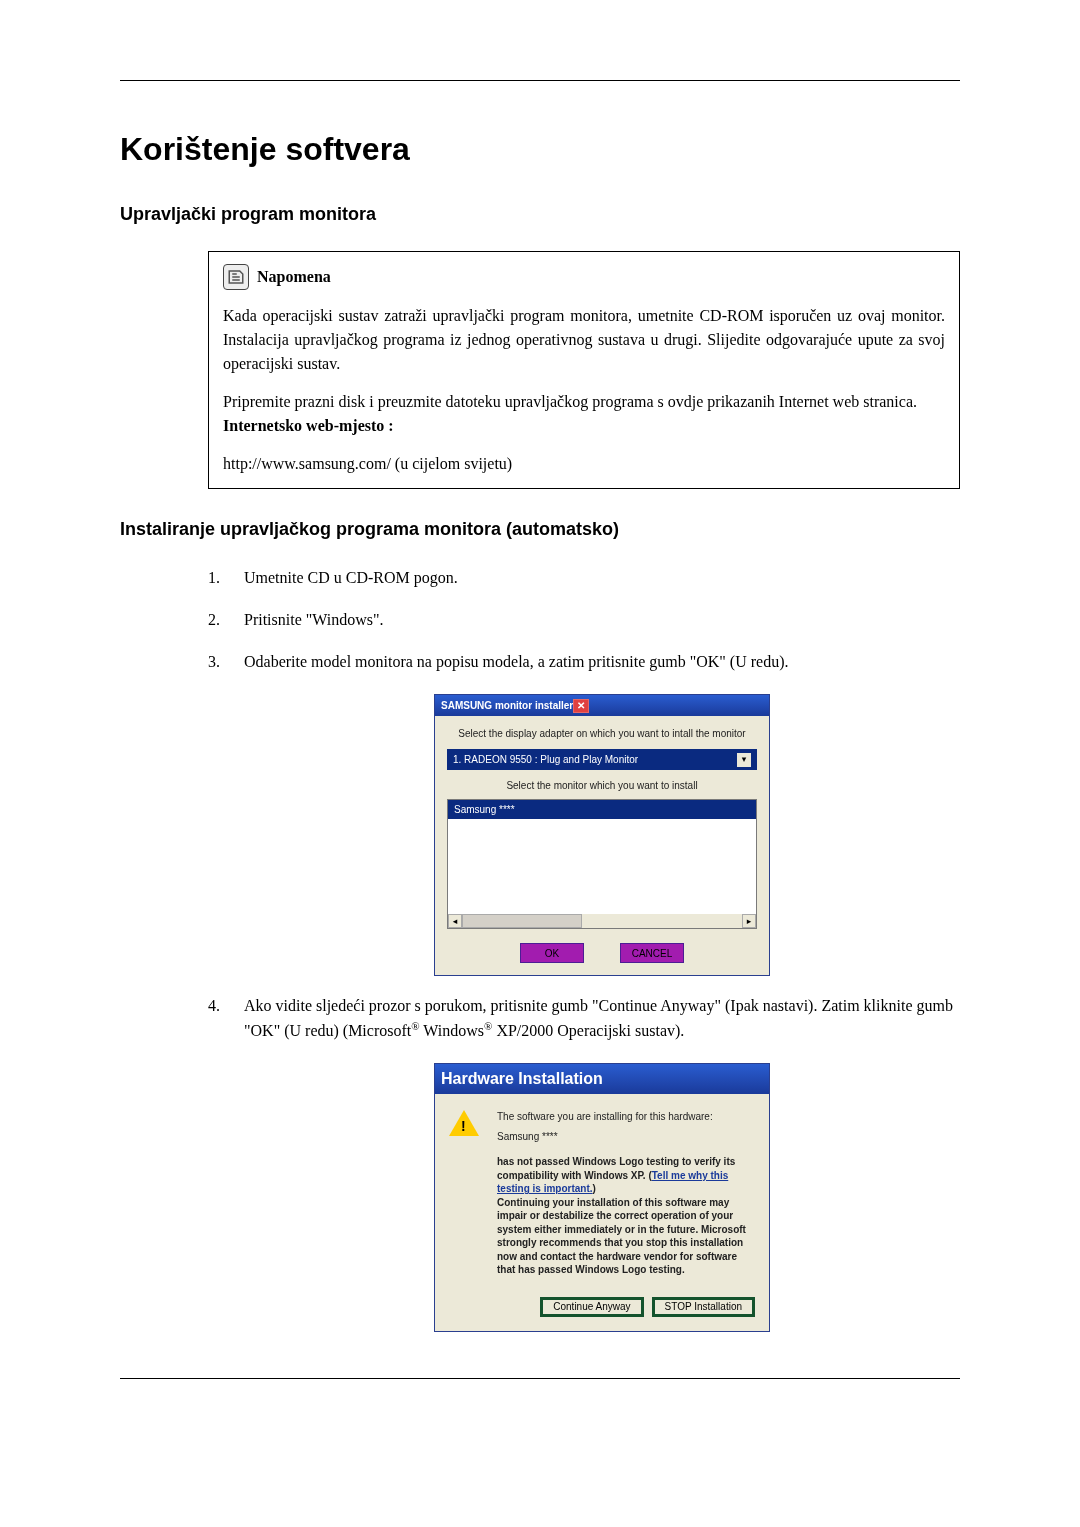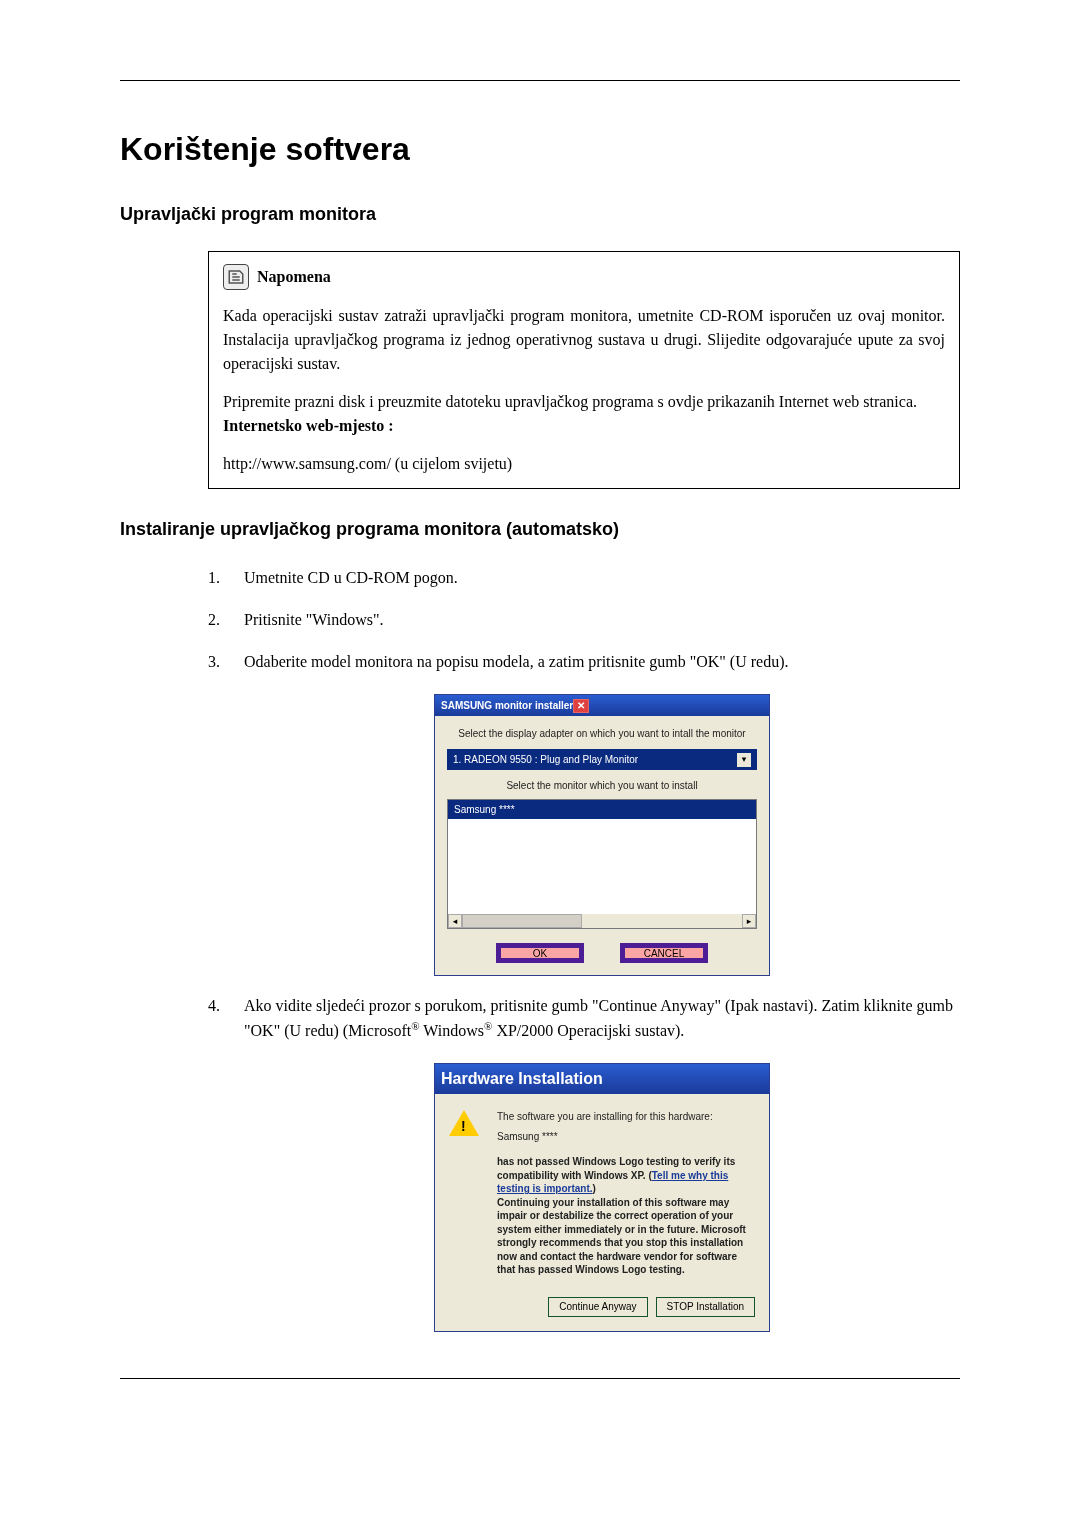--- a/index.html
+++ b/index.html
@@ -202,24 +202,24 @@
       flex: 1;
       height: 14px;
     }
     .dialog1 .buttons {
       display: flex;
       justify-content: center;
       gap: 36px;
       margin-top: 14px;
     }
     .dialog1 .buttons .btn {
-      width: 88px;
+      width: 64px;
       height: 20px;
-      border: 5px solid #4c1d95;
-      background: #fca5a5;
+      border: 1px solid #4c1d95;
+      background: #a21caf;
       font-size: 10px;
       display: flex;
       align-items: center;
       justify-content: center;
     }
 
     .dialog2 {
       width: 336px;
       margin-left: auto;
       margin-right: auto;
@@ -284,21 +284,21 @@
       font-weight: bold;
     }
     .dialog2 .buttons {
       display: flex;
       justify-content: flex-end;
       gap: 8px;
       padding: 8px 14px 14px 14px;
     }
     .dialog2 .buttons .btn {
       height: 20px;
-      border: 1px solid #14532d;
+      border: 3px solid #14532d;
       background: #ece9d8;
       font-size: 10px;
       display: flex;
       align-items: center;
       justify-content: center;
       padding: 0 10px;
     }
     .bottom-rule {
       border-top: 1px solid #000;
       margin-top: 46px;

